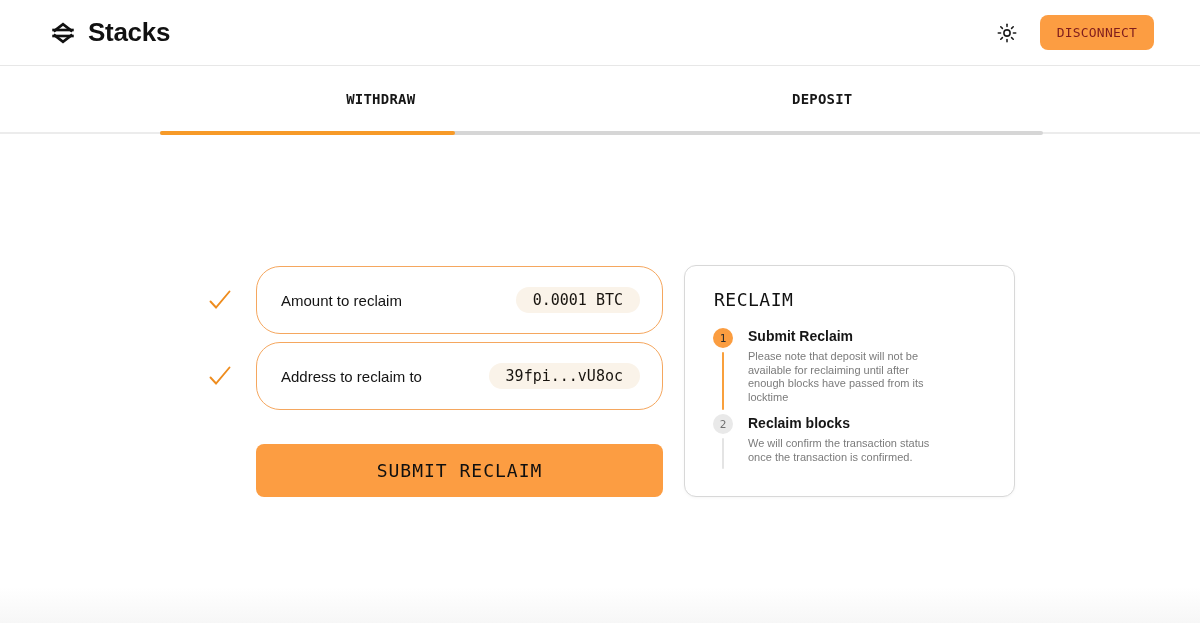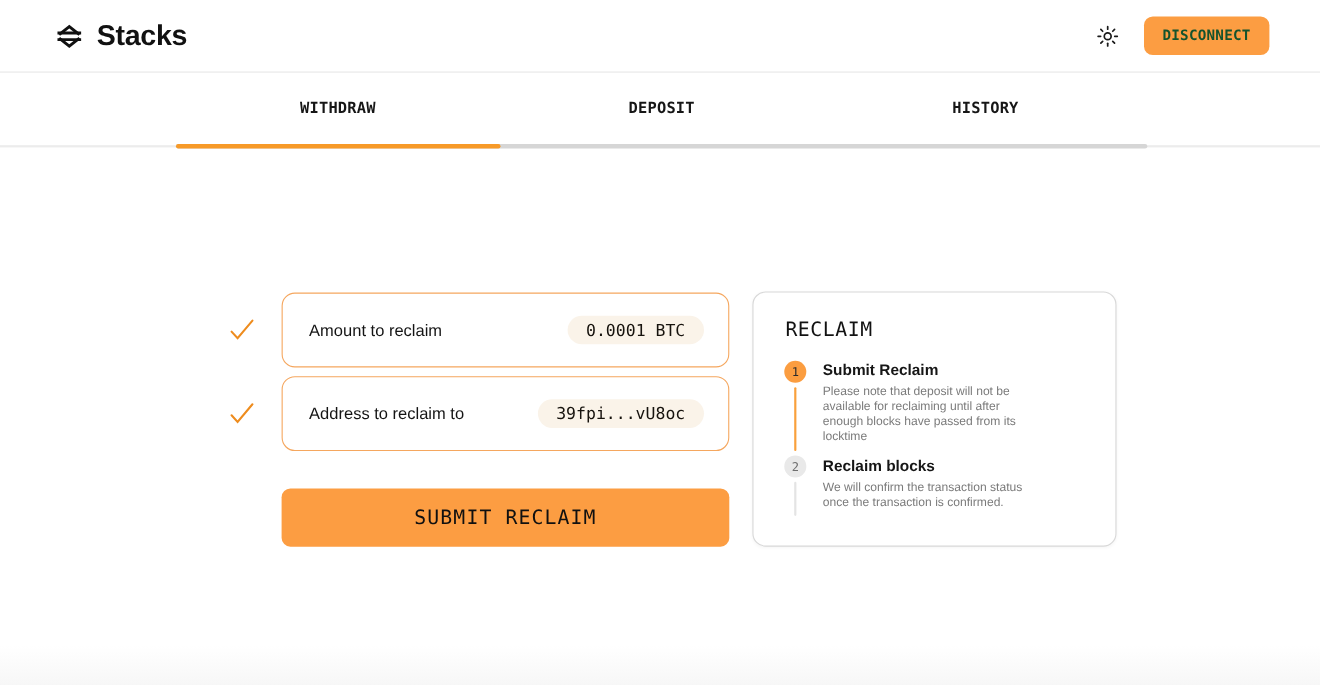--- a/index.html
+++ b/index.html
@@ -26,22 +26,22 @@
     display:flex; align-items:center;
     padding:0 46px 0 48px;
     background:#fff;
   }
   .brand{ display:flex; align-items:center; gap:10px; cursor:pointer; }
   .brand-name{ font-size:26px; font-weight:600; letter-spacing:-0.3px; color:#111; }
   .header-right{ margin-left:auto; display:flex; align-items:center; gap:22px; }
   .theme-toggle{ width:22px; height:22px; display:flex; align-items:center; justify-content:center; cursor:pointer; }
   .disconnect-btn{
     background:#FC9D42; border:none; border-radius:8px;
-    padding:10px 17px; font-size:13px; font-weight:700;
-    color:#14532d; cursor:pointer; letter-spacing:0.2px;
+    padding:10px 17px; font-size:13px; font-weight:400;
+    color:#7f1d1d; cursor:pointer; letter-spacing:0.2px;
   }
 
   
   .tabbar{ position:absolute; top:67px; left:0; right:0; height:68px; background:#fff; }
   .tabs{ position:absolute; left:160px; width:883px; top:0; bottom:0; display:flex; }
   .tab{
     flex:1; display:flex; align-items:center; justify-content:center;
     font-family:"DejaVu Sans Mono", monospace; font-size:14px; font-weight:700;
     letter-spacing:0.2px; color:#161616; cursor:pointer; padding-bottom:4px;
   }
@@ -49,21 +49,21 @@
   .tab-track{ position:absolute; left:160px; width:883px; bottom:0; height:4px; background:#d6d6d6; border-radius:2px; }
   .tab-indicator{ position:absolute; left:0; top:0; width:33.4%; height:100%; background:#F79A28; border-radius:2px; }
 
   
   .check{ position:absolute; width:26px; height:26px; }
   .check-1{ left:207px; top:287px; }
   .check-2{ left:207px; top:363px; }
 
   .field-card{
     position:absolute; left:256px; width:407px; height:68px;
-    border:1.5px solid #F5A75F; border-radius:12px; background:#fff;
+    border:1.5px solid #F5A75F; border-radius:24px; background:#fff;
     display:flex; align-items:center; justify-content:space-between;
     padding:0 22px 0 24px; cursor:pointer;
   }
   .field-card-1{ top:266px; }
   .field-card-2{ top:342px;gap:44px; }
   .field-label{ font-size:15px; color:#141414; }
   .field-value{
     font-family:"DejaVu Sans Mono", monospace; font-size:15px; color:#17130e;
     background:#FAF3E9; border-radius:20px; padding:4px 17px; white-space:nowrap;
   }
@@ -132,21 +132,20 @@
       </svg>
     </span>
     <button class="disconnect-btn mono">DISCONNECT</button>
   </div>
 </div>
 
 <div class="tabbar">
   <div class="tabs">
     <div class="tab">WITHDRAW</div>
     <div class="tab">DEPOSIT</div>
-    <div class="tab">HISTORY</div>
   </div>
   <div class="tab-line-full"></div>
   <div class="tab-track">
     <div class="tab-indicator"></div>
   </div>
 </div>
 
 <span class="check check-1">
   <svg width="26" height="26" viewBox="0 0 26 26" fill="none" stroke="#EE8C1E" stroke-width="1.9" stroke-linecap="round">
     <path d="M3.5 14.5 L9 20.5 L22.5 4.5"></path>

